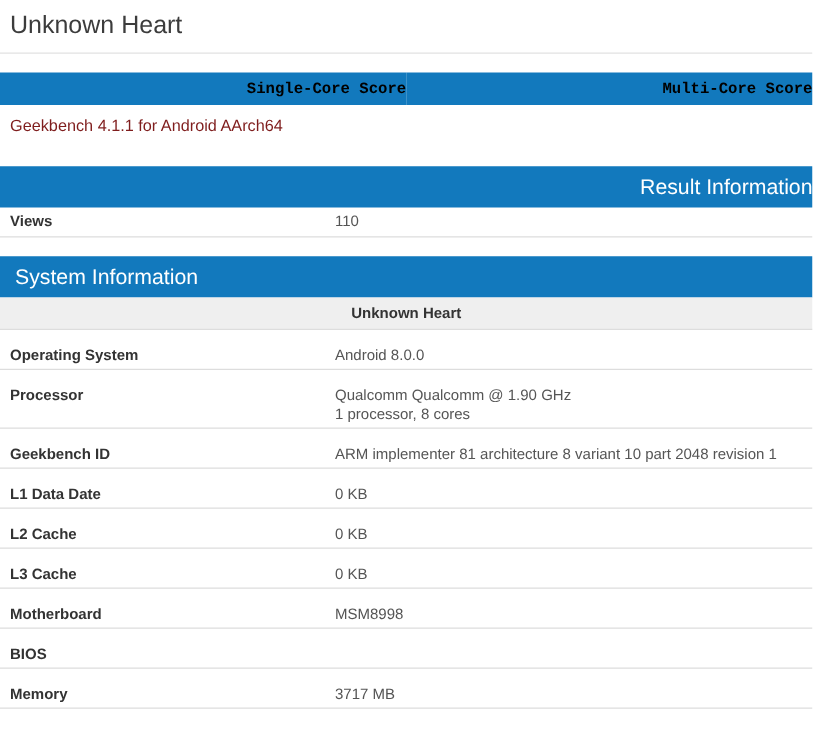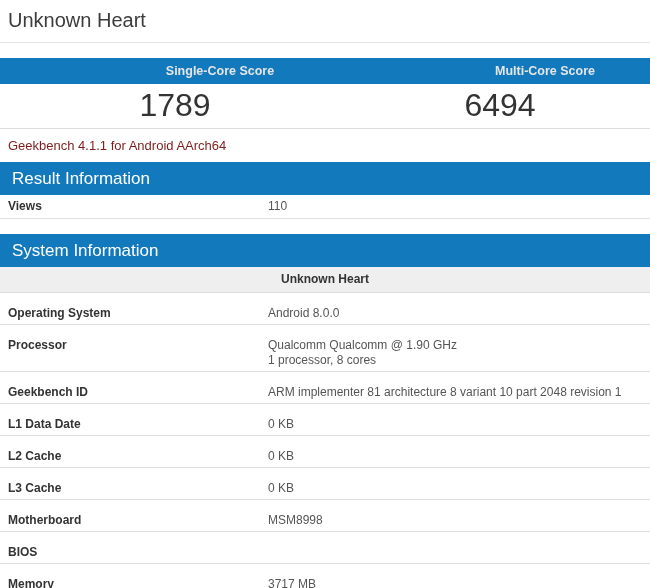--- a/index.html
+++ b/index.html
@@ -27,26 +27,27 @@
   
   .score-table {
     width: 100%;
     border-collapse: collapse;
     table-layout: fixed;
     margin-top: 15px;
   }
   .score-table th {
     width: 50%;
     background: #1279bd;
-    color: #e5e5e5;
+    color: #000000;
     font-size: 12.5px;
     font-weight: bold;
     height: 26px;
-    text-align: center;
+    text-align: right;
     padding: 0 0 0 115px; 
+    font-family: Liberation Mono, monospace;
   }
   .score-table td.score {
     text-align: center;
     padding: 5px 0 7px 25px;
     font-size: 32px;
     line-height: 32px;
     font-weight: 400;
     color: #333333;
     border-bottom: 1px solid #dddddd;
   }
@@ -61,21 +62,21 @@
   
   .section-header {
     background: #1279bd;
     color: #ffffff;
     font-size: 17px;
     font-weight: 400;
     line-height: 33px;
     height: 33px;
     padding-left: 12px;
   }
-  .section-header.result { margin-top: 9px; }
+  .section-header.result { margin-top: 25px; text-align: right; }
   .section-header.system { margin-top: 15px; }
 
   
   .info-table {
     width: 100%;
     border-collapse: collapse;
     font-size: 12px;
   }
   .info-table td {
     border-bottom: 1px solid #dddddd;
@@ -104,24 +105,20 @@
 
 <div class="title-wrap">
   <h1 class="page-title">Unknown Heart</h1>
 </div>
 
 <table class="score-table">
   <tbody>
       <tr>
     <th>Single-Core Score</th>
     <th>Multi-Core Score</th>
-  </tr>
-  <tr>
-    <td class="score">1789</td>
-    <td class="score">6494</td>
   </tr>
 </tbody>
   </table>
 
 <div class="footnote">Geekbench 4.1.1 for Android AArch64</div>
 
 <div class="section-header result">Result Information</div>
 
 <table class="info-table result-table">
   <tbody>

